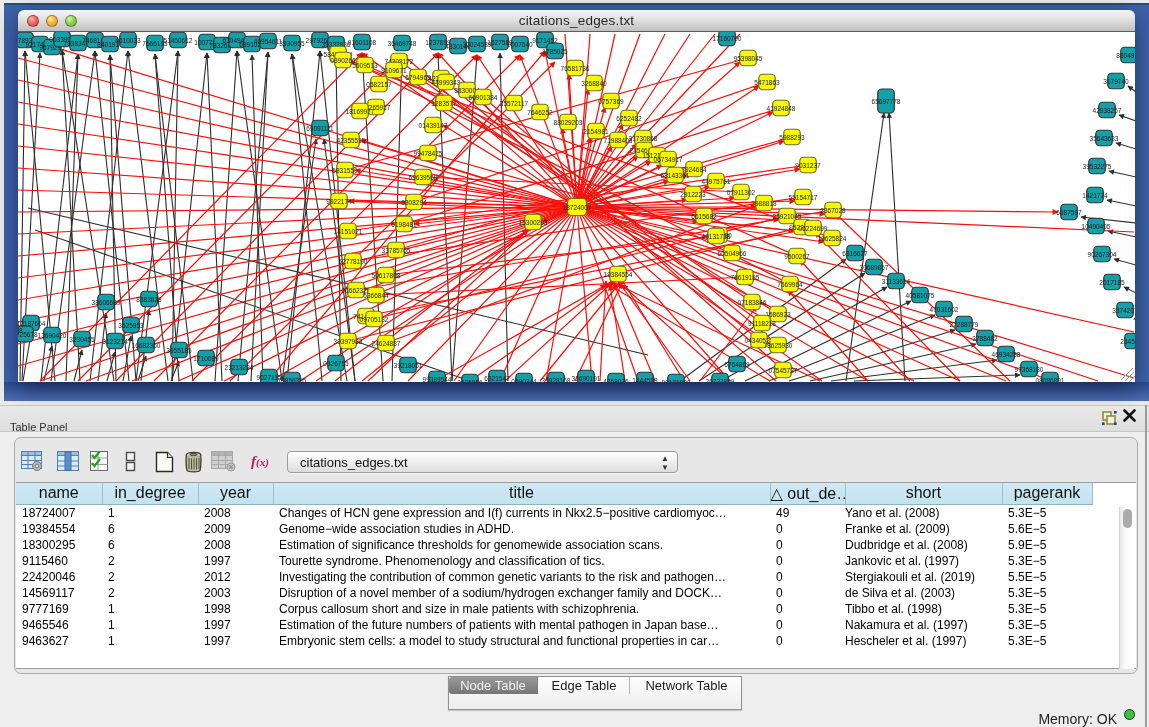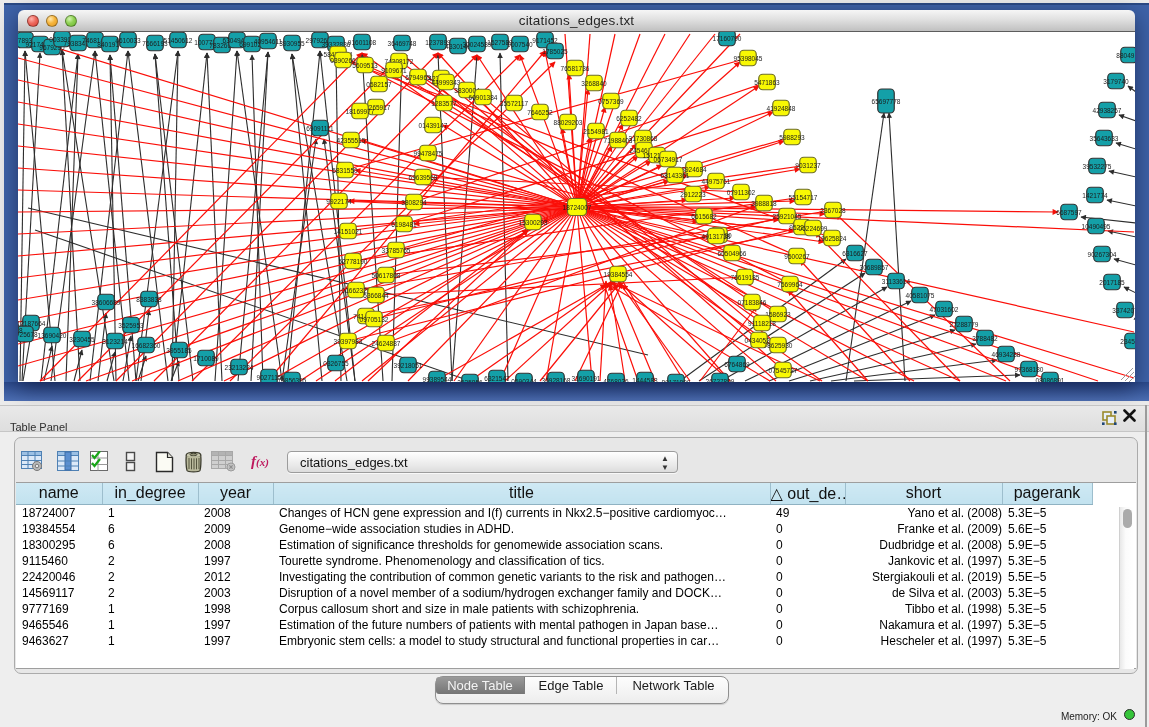--- a/index.html
+++ b/index.html
@@ -21,29 +21,29 @@
 #container{position:absolute;left:14px;top:5px;width:1124px;height:237px;background:#e7e7e7;border:1px solid #ababab;border-radius:7px}
 #toolbar{position:absolute;left:0;top:0;width:100%;height:44px}
 .icon{position:absolute;top:13px}
 #combo{position:absolute;left:272px;top:13px;width:391px;height:22px;border:1px solid #9c9c9c;border-radius:4px;background:linear-gradient(180deg,#ffffff,#e8e8e8 70%,#dcdcdc);box-shadow:0 1px 0 rgba(255,255,255,.7)}
 #combo .t{position:absolute;left:12px;top:3px;font-size:13px;color:#111}
 #combo .arr{position:absolute;right:8px;top:2px;font-size:8px;line-height:9px;color:#333;text-align:center}
 #tablewrap{position:absolute;left:1px;top:44px;width:1120px;height:187px;background:#fff;border:1px solid #9e9e9e;border-left:none;border-right:none}
 table{border-collapse:collapse;table-layout:fixed;width:1120px;font-size:12px}
 thead td{background:linear-gradient(180deg,#cfe9f4,#c2e2ef);border-right:1px solid #9dbecd;border-bottom:1px solid #8fb2c2;height:21px;text-align:center;font-size:16px;color:#111;overflow:hidden;white-space:nowrap}
 tbody td{height:16px;line-height:16px;padding:0 0 0 6px;overflow:hidden;white-space:nowrap;color:#000}
-td.c5{text-align:right;padding:0}
+td.c5{text-align:left;padding:0}
 #scrollbar{position:absolute;right:2px;top:24px;width:15px;height:162px;background:linear-gradient(90deg,#e8e8e8,#fbfbfb 40%,#ffffff);border-left:1px solid #d0d0d0}
 #thumb{position:absolute;left:3px;top:2px;width:9px;height:19px;border-radius:5px;background:#ababab}
-#tabs{position:absolute;left:420px;top:238px;width:294px;height:28px;border:1px solid #8f8f8f;border-radius:8px;background:linear-gradient(180deg,#fdfdfd,#ededed);box-shadow:0 1px 1px rgba(0,0,0,.15)}
+#tabs{position:absolute;left:433px;top:238px;width:294px;height:34px;border:1px solid #8f8f8f;border-radius:0;background:linear-gradient(180deg,#fdfdfd,#ededed);box-shadow:0 1px 1px rgba(0,0,0,.15)}
 #tabs .seg{position:absolute;top:0;height:17px;font-size:13px;line-height:17px;text-align:center;color:#1a1a1a}
 #tabs #seg1{left:0;width:89px;background:linear-gradient(180deg,#9a9a9a,#757575);color:#f4f4f4;border-radius:3px 0 0 3px;border-right:1px solid #7d7d7d}
 #tabs #seg2{left:90px;width:91px;border-right:1px solid #b5b5b5}
 #tabs #seg3{left:182px;width:111px}
-#memory{position:absolute;right:32px;top:279px;font-size:10px;color:#222}
+#memory{position:absolute;right:32px;top:279px;font-size:14px;color:#222}
 #memdot{position:absolute;right:14px;top:277px;width:11px;height:11px;border-radius:50%;background:#35c43a;border:1.5px solid #2c2c2c}
 #rline{position:absolute;left:1145px;top:405px;width:2px;height:322px;background:#9b9b9b}
 #floaticon{position:absolute;left:1102px;top:411px;width:15px;height:14px}
 #closex{position:absolute;left:1123px;top:409px;font-size:14px;font-weight:bold;color:#111}
 </style></head>
 <body>
 <div id="stage">
   <div id="blue">
       <div class="topline"></div>
       <div class="botgrad"></div>

